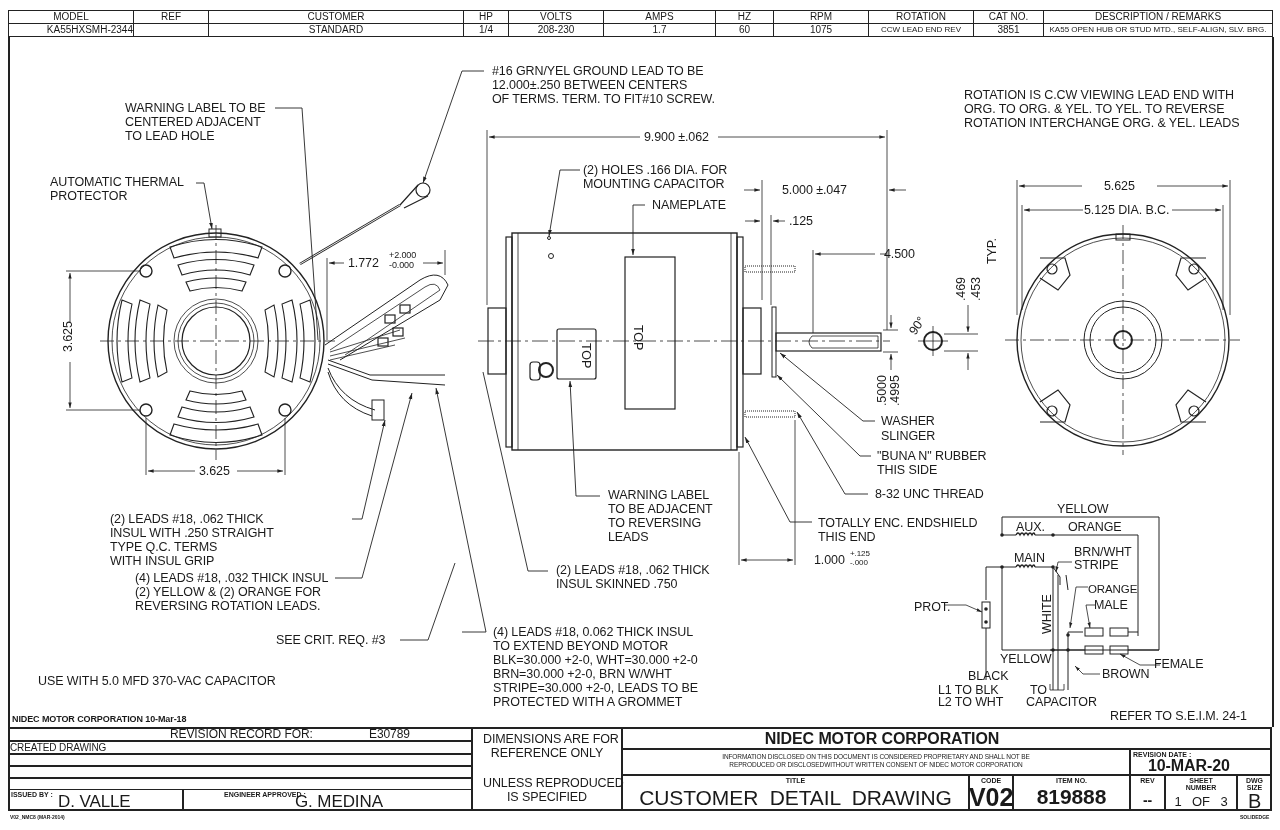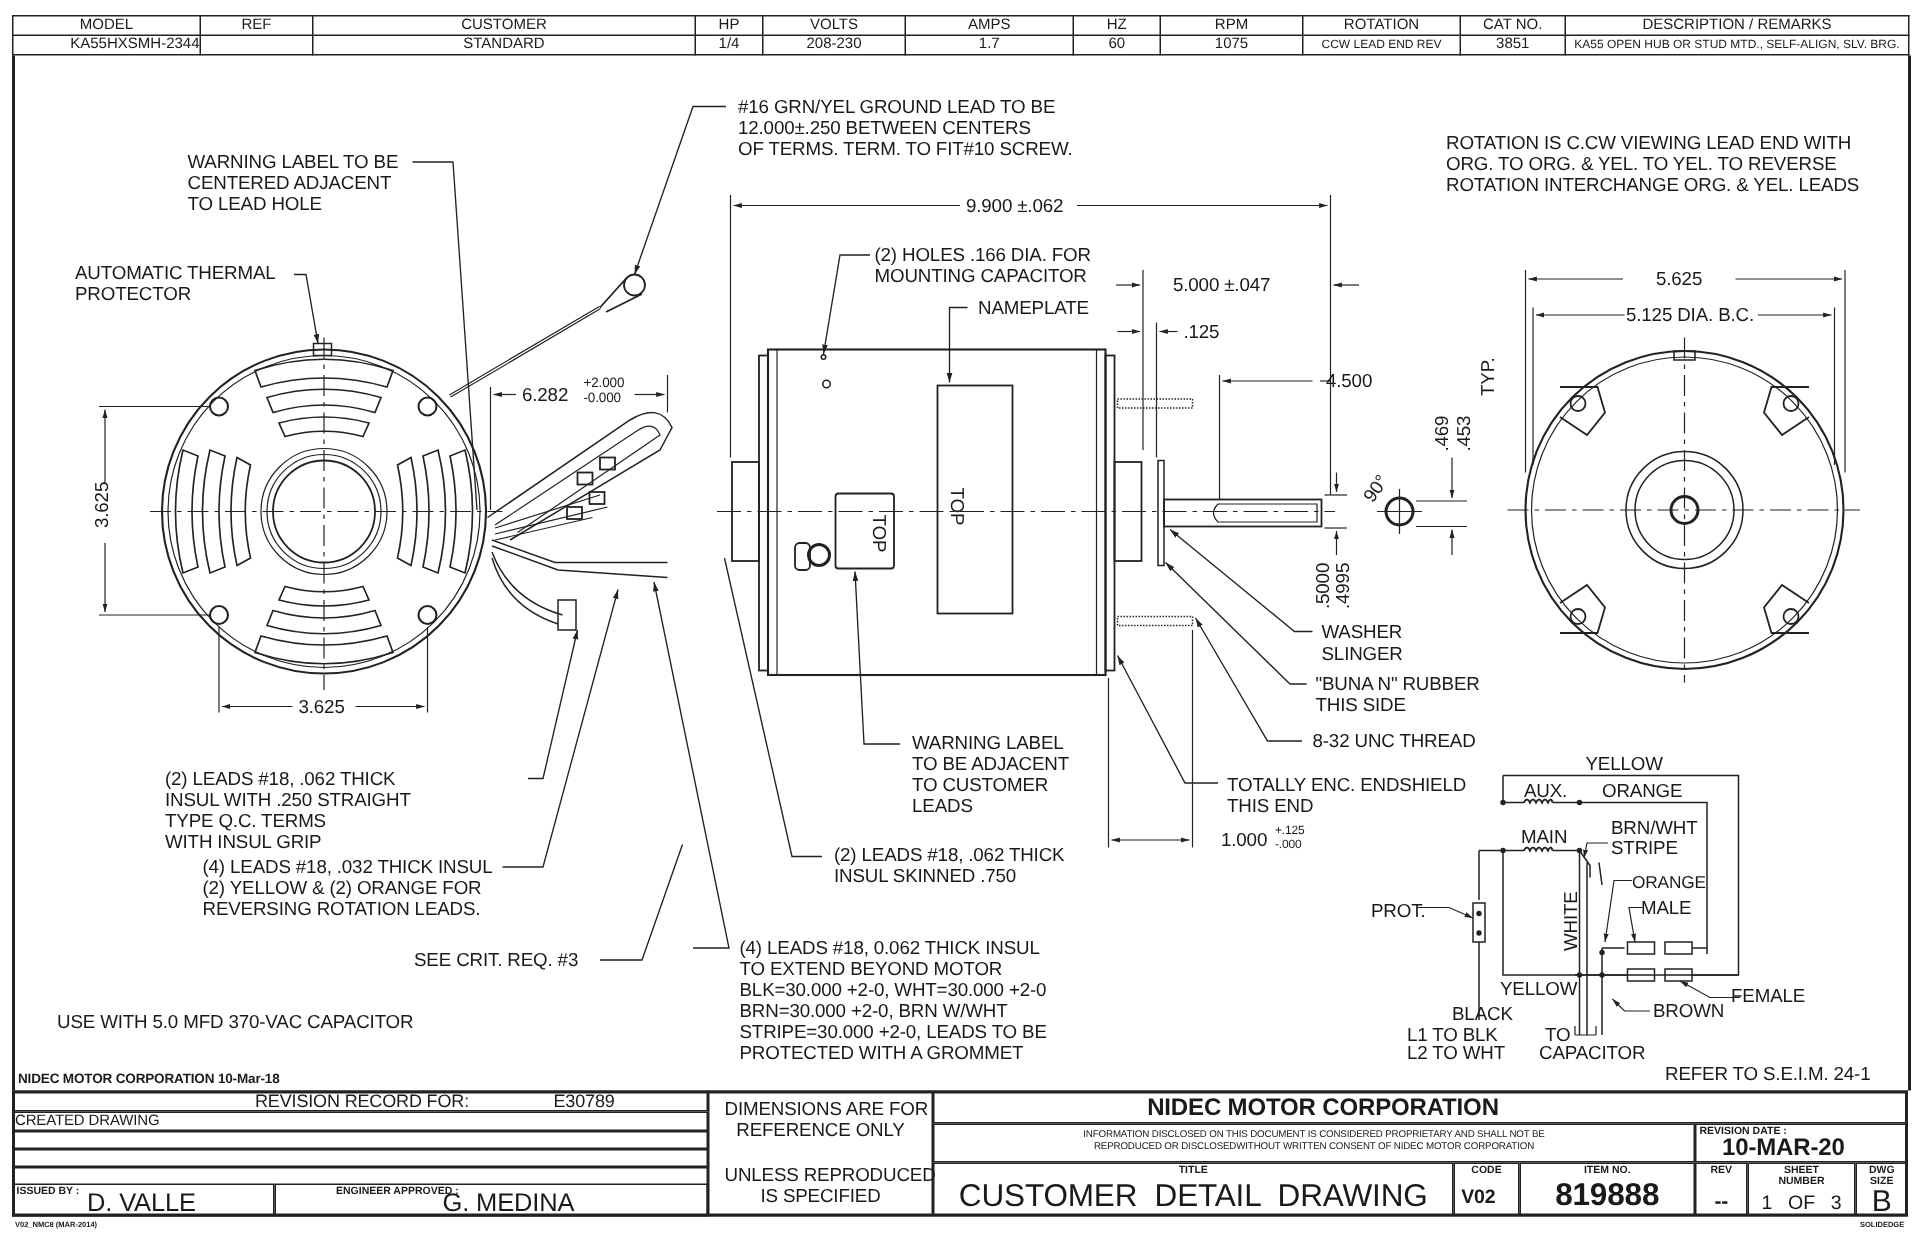--- a/index.html
+++ b/index.html
@@ -329,21 +329,21 @@
   <div class="t" style="left:135px;top:586px">(2) YELLOW &amp; (2) ORANGE FOR</div>
   <div class="t" style="left:135px;top:600px">REVERSING ROTATION LEADS.</div>
 </div>
 <div class="t" style="left:276px;top:634px">SEE CRIT. REQ. #3</div>
 <div class="t" style="left:38px;top:675px">USE WITH 5.0 MFD 370-VAC CAPACITOR</div>
 <div class="t sm" style="left:12px;top:713px;font-weight:bold;font-size:9px">NIDEC MOTOR CORPORATION 10-Mar-18</div>
 
 <div>
   <div class="t" style="left:608px;top:489px">WARNING LABEL</div>
   <div class="t" style="left:608px;top:503px">TO BE ADJACENT</div>
-  <div class="t" style="left:608px;top:517px">TO CUSTOMER</div>
+  <div class="t" style="left:608px;top:517px">TO REVERSING</div>
   <div class="t" style="left:608px;top:531px">LEADS</div>
 </div>
 <div>
   <div class="t" style="left:556px;top:564px">(2) LEADS #18, .062 THICK</div>
   <div class="t" style="left:556px;top:578px">INSUL SKINNED .750</div>
 </div>
 <div>
   <div class="t" style="left:493px;top:626px">(4) LEADS #18, 0.062 THICK INSUL</div>
   <div class="t" style="left:493px;top:640px">TO EXTEND BEYOND MOTOR</div>
   <div class="t" style="left:493px;top:654px">BLK=30.000 +2-0, WHT=30.000 +2-0</div>
@@ -363,21 +363,21 @@
 <div>
   <div class="t" style="left:818px;top:517px">TOTALLY ENC. ENDSHIELD</div>
   <div class="t" style="left:818px;top:531px">THIS END</div>
 </div>
 <div class="t" style="left:1110px;top:710px">REFER TO S.E.I.M. 24-1</div>
 
 <div class="t" style="left:644px;top:131px">9.900 ±.062</div>
 <div class="t" style="left:782px;top:184px">5.000 ±.047</div>
 <div class="t" style="left:789px;top:215px">.125</div>
 <div class="t" style="left:884px;top:248px">4.500</div>
-<div class="t" style="left:348px;top:257px">6.282</div>
+<div class="t" style="left:348px;top:257px">1.772</div>
 <div class="t" style="left:389px;top:251px;font-size:9px;line-height:9px">+2.000</div>
 <div class="t" style="left:389px;top:261px;font-size:9px;line-height:9px">-0.000</div>
 <div class="t" style="left:62px;top:352px;transform:rotate(-90deg);transform-origin:left top">3.625</div>
 <div class="t" style="left:199px;top:465px">3.625</div>
 <div class="t" style="left:1104px;top:180px">5.625</div>
 <div class="t" style="left:1084px;top:204px">5.125 DIA. B.C.</div>
 <div class="t" style="left:955px;top:301px;transform:rotate(-90deg);transform-origin:left top">.469</div>
 <div class="t" style="left:970px;top:301px;transform:rotate(-90deg);transform-origin:left top">.453</div>
 <div class="t" style="left:986px;top:264px;transform:rotate(-90deg);transform-origin:left top">TYP.</div>
 <div class="t" style="left:907px;top:330px;transform:rotate(-55deg);transform-origin:left top">90°</div>
@@ -439,21 +439,21 @@
   <div class="t" style="left:622px;top:761px;width:508px;text-align:center;font-size:6.5px;line-height:8px">REPRODUCED OR DISCLOSEDWITHOUT WRITTEN CONSENT OF NIDEC MOTOR CORPORATION</div>
   <div class="tb" style="left:1130px;top:749px;width:142px;height:26px;border-width:1px"></div>
   <div class="tb-lbl" style="left:1133px;top:751px">REVISION DATE :</div>
   <div class="t" style="left:1148px;top:757px;font-size:16px;line-height:17px;font-weight:bold">10-MAR-20</div>
 
   <div class="tb" style="left:622px;top:775px;width:347px;height:36px;border-width:1px"></div>
   <div class="tb-lbl" style="left:622px;top:777px;width:347px;text-align:center">TITLE</div>
   <div class="t" style="left:622px;top:787px;width:347px;text-align:center;font-size:21px;line-height:22px;white-space:pre">CUSTOMER  DETAIL  DRAWING</div>
   <div class="tb" style="left:969px;top:775px;width:44px;height:36px;border-width:1px"></div>
   <div class="tb-lbl" style="left:969px;top:777px;width:44px;text-align:center">CODE</div>
-  <div class="t" style="left:969px;top:787px;width:28px;text-align:right;font-size:13px;line-height:21px;font-weight:bold">V02</div>
+  <div class="t" style="left:969px;top:787px;width:28px;text-align:right;font-size:25px;line-height:21px;font-weight:bold">V02</div>
   <div class="tb" style="left:1013px;top:775px;width:117px;height:36px;border-width:1px"></div>
   <div class="tb-lbl" style="left:1013px;top:777px;width:117px;text-align:center">ITEM NO.</div>
   <div class="t" style="left:1013px;top:786px;width:117px;text-align:center;font-size:21px;line-height:22px;font-weight:bold">819888</div>
   <div class="tb" style="left:1130px;top:775px;width:35px;height:36px;border-width:1px"></div>
   <div class="tb-lbl" style="left:1130px;top:777px;width:35px;text-align:center">REV</div>
   <div class="t" style="left:1130px;top:793px;width:35px;text-align:center;font-size:14px;line-height:14px;font-weight:bold">--</div>
   <div class="tb" style="left:1165px;top:775px;width:72px;height:36px;border-width:1px"></div>
   <div class="tb-lbl" style="left:1165px;top:777px;width:72px;text-align:center">SHEET</div>
   <div class="tb-lbl" style="left:1165px;top:784px;width:72px;text-align:center">NUMBER</div>
   <div class="t" style="left:1165px;top:795px;width:72px;text-align:center;font-size:13px;line-height:14px;white-space:pre">1   OF   3</div>

